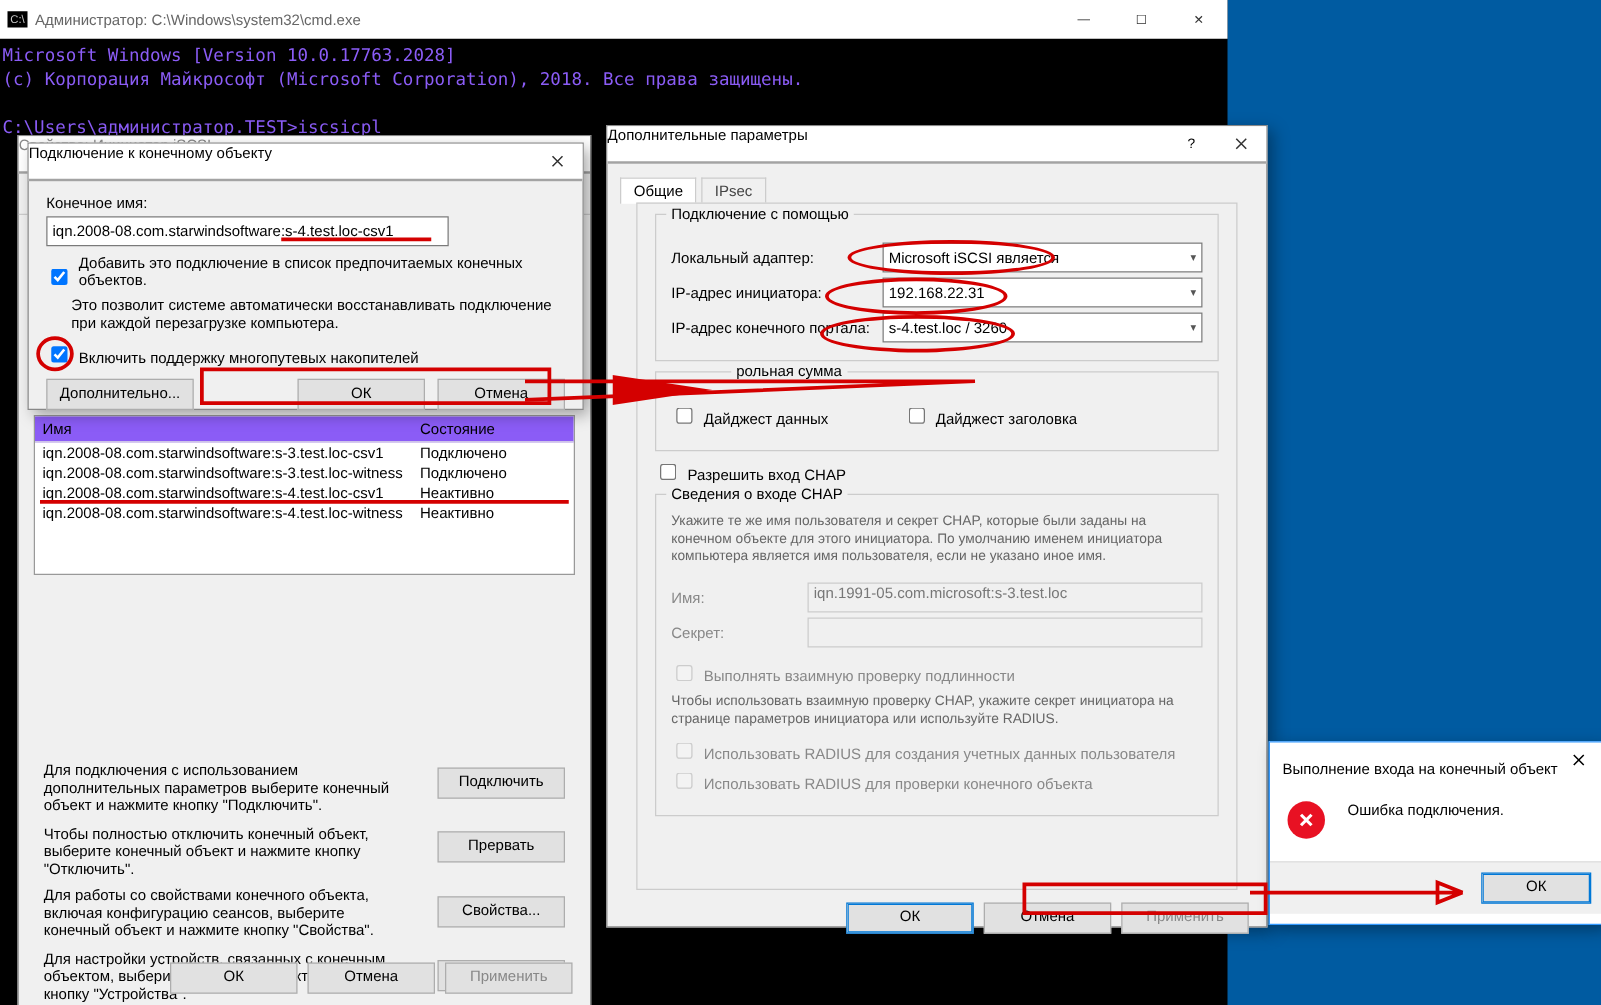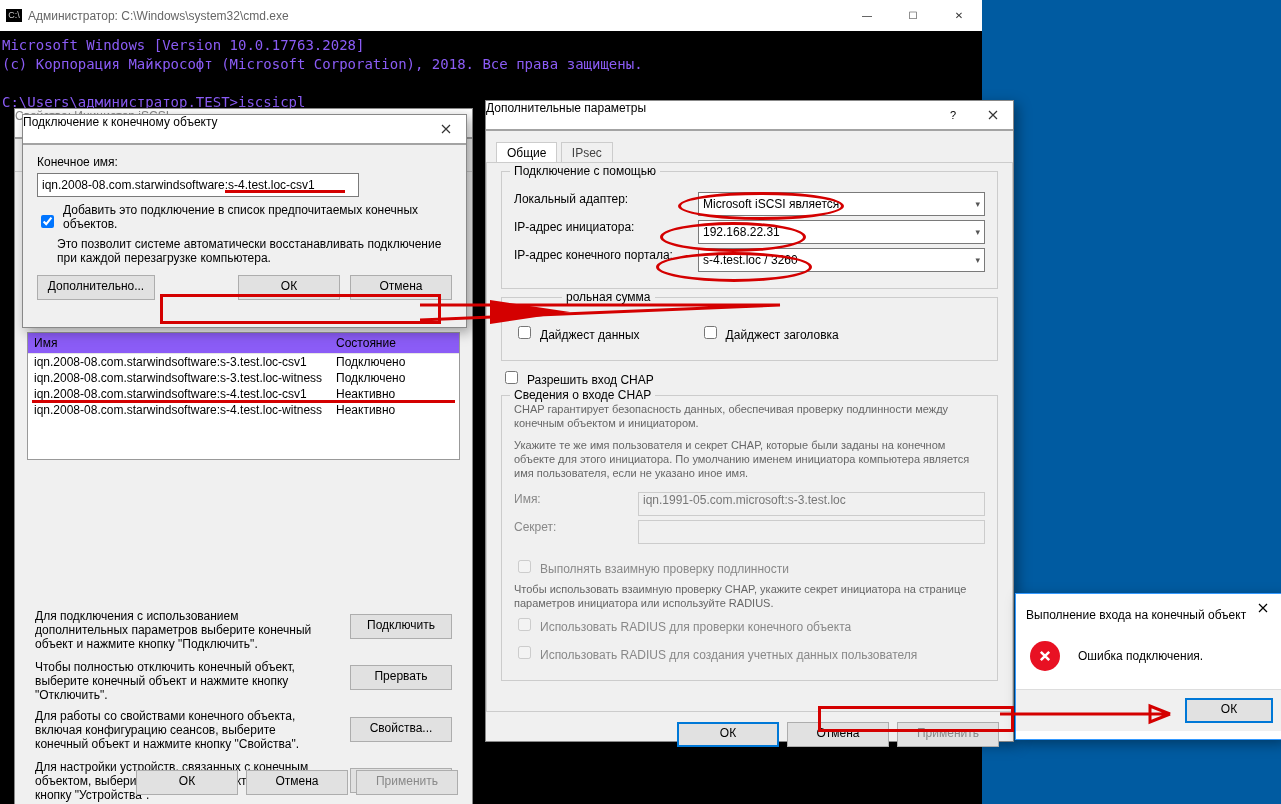--- a/index.html
+++ b/index.html
@@ -39,31 +39,31 @@
 .chk{display:flex;align-items:flex-end;gap:6px;margin:6px 0}
 .chk input{margin-top:2px}
 .row-btns{display:flex;gap:10px;margin-top:10px}
 
 #dlg-adv{left:485px;top:100px;width:527px;height:640px}
 #dlg-adv .tabs2{padding:10px 10px 0}
 .tab{display:inline-block;padding:3px 10px;border:1px solid #ccc;border-bottom:none;background:#fff;position:relative;top:1px}
 .tab.inactive{background:#f0f0f0;color:#444}
 .groupbox{border:1px solid #ccc;margin:8px 14px;padding:20px 12px 12px;position:relative}
 .gb-title{position:absolute;top:-8px;left:8px;background:#f0f0f0;padding:0 4px}
-.frow{display:flex;align-items:flex-start;height:28px;gap:24px}
+.frow{display:flex;align-items:center;height:28px;gap:9px}
 .frow label{width:160px}
 .sel{flex:1;background:#fff;border:1px solid #7a7a7a;height:22px;line-height:22px;padding:0 4px;display:flex;align-items:center;justify-content:space-between}
 .sel .arr{font-size:9px;color:#555}
 .subtle{color:#666;font-size:11px;line-height:14px}
 .disabled-input{background:#f0f0f0;border:1px solid #ccc;height:22px;color:#777;padding:0 4px;flex:1}
 .adv-btns{display:flex;justify-content:flex-end;gap:8px;padding:10px 14px}
 
 #dlg-err{left:1015px;top:593px;width:265px;height:145px;border:1px solid #3399ff;background:#fff}
 #dlg-err .ebar{height:28px;display:flex;align-items:flex-end;padding:0 4px 0 10px;border-bottom:1px solid #fff}
-#dlg-err .ebody{display:flex;align-items:center;gap:18px;padding:18px 14px}
+#dlg-err .ebody{display:flex;align-items:flex-start;gap:18px;padding:18px 14px}
 .err-icon{width:30px;height:30px;border-radius:50%;background:#e81123;display:flex;align-items:center;justify-content:center}
 .err-icon svg{width:14px;height:14px}
 
 .ann{position:absolute;pointer-events:none}
 .ring{border:3px solid #d40000;border-radius:50%}
 svg.ann path,svg.ann line,svg.ann polyline{stroke:#d40000;fill:none}
 
 .dlg-bottom{position:absolute;bottom:10px;right:14px;display:flex;gap:8px}
 </style>
 </head>
@@ -156,20 +156,25 @@
     <div>Конечное имя:</div>
     <div style="position:relative;margin-top:4px">
       <span class="inp" style="width:312px">iqn.2008-08.com.starwindsoftware:s-4.test.loc-csv1</span>
       <div class="ann" style="left:188px;top:17px;width:120px;height:3px;background:#d40000"></div>
     </div>
     <label class="chk">
       <input type="checkbox" checked="" style="">
       <span>Добавить это подключение в список предпочитаемых конечных объектов.</span>
     </label>
     <div style="margin-left:20px">Это позволит системе автоматически восстанавливать подключение при каждой перезагрузке компьютера.</div>
+    <label class="chk" style="margin-top:10px;position:relative">
+      <input type="checkbox" checked="" style="">
+      <span>Включить поддержку многопутевых накопителей</span>
+      <span class="ann ring" style="left:-8px;top:-6px;width:24px;height:22px"></span>
+    </label>
     <div class="row-btns">
       <span class="btn" style="min-width:100px">Дополнительно...</span>
       <span style="flex:1"></span>
       <span class="btn">ОК</span>
       <span class="btn">Отмена</span>
     </div>
   </div>
 </div>
 
 <div class="dlg" id="dlg-adv">
@@ -179,21 +184,21 @@
     <span class="close-x">
         <svg viewBox="0 0 10 10">
           <path d="M1 1L9 9M9 1L1 9" stroke="#333" stroke-width="1.2"></path>
         </svg>
       </span>
   </div>
   <div class="tabs2">
     <span class="tab">Общие</span>
     <span class="tab inactive">IPsec</span>
   </div>
-  <div style="border:1px solid #ccc;margin:0 0;background:#f0f0f0;height:548px;position:relative">
+  <div style="border:1px solid #ccc;margin:0 23px;background:#f0f0f0;height:548px;position:relative">
 
     <div class="groupbox">
       <span class="gb-title">Подключение с помощью</span>
       <div class="frow">
         <label>Локальный адаптер:</label>
         <div class="sel">
             <span>Microsoft iSCSI является</span>
             <span class="arr">▾</span>
           </div>
       </div>
@@ -229,42 +234,41 @@
 
     <div style="margin:0 14px">
       <label class="chk">
           <input type="checkbox" style="">
           <span>Разрешить вход CHAP</span>
         </label>
     </div>
 
     <div class="groupbox" style="padding-top:6px">
       <span class="gb-title">Сведения о входе CHAP</span>
-      <div class="subtle">CHAP гарантирует безопасность данных, обеспечивая проверку подлинности между конечным объектом и инициатором.</div>
       <div class="subtle" style="margin-top:8px">Укажите те же имя пользователя и секрет CHAP, которые были заданы на конечном объекте для этого инициатора. По умолчанию именем инициатора компьютера является имя пользователя, если не указано иное имя.</div>
       <div class="frow" style="margin-top:12px">
         <label style="width:100px;color:#888">Имя:</label>
         <span class="disabled-input">iqn.1991-05.com.microsoft:s-3.test.loc</span>
       </div>
       <div class="frow">
         <label style="width:100px;color:#888">Секрет:</label>
         <span class="disabled-input"></span>
       </div>
       <label class="chk" style="margin-top:10px;color:#888">
           <input type="checkbox" disabled="" style="">
           <span>Выполнять взаимную проверку подлинности</span>
         </label>
       <div class="subtle">Чтобы использовать взаимную проверку CHAP, укажите секрет инициатора на странице параметров инициатора или используйте RADIUS.</div>
+      <label class="chk" style="margin-top:10px;color:#888">
+          <input type="checkbox" disabled="" style="">
+          <span>Использовать RADIUS для создания учетных данных пользователя</span>
+        </label>
       <label class="chk" style="color:#888">
           <input type="checkbox" disabled="" style="">
           <span>Использовать RADIUS для проверки конечного объекта</span>
-        </label>
-      <label class="chk" style="margin-top:10px;color:#888">
-          <input type="checkbox" disabled="" style="">
-          <span>Использовать RADIUS для создания учетных данных пользователя</span>
         </label>
     </div>
   </div>
   <div class="adv-btns">
     <span class="btn primary">ОК</span>
     <span class="btn">Отмена</span>
     <span class="btn disabled">Применить</span>
   </div>
 </div>
 

